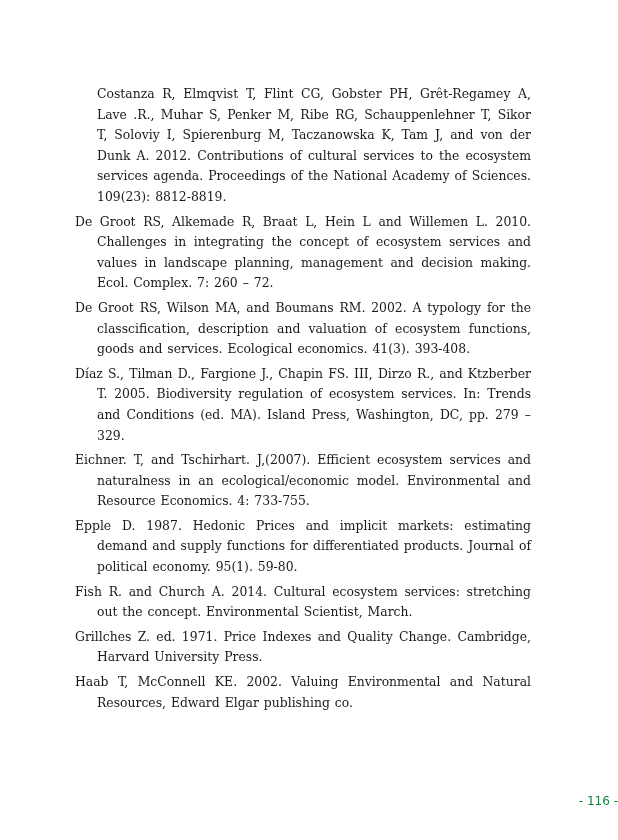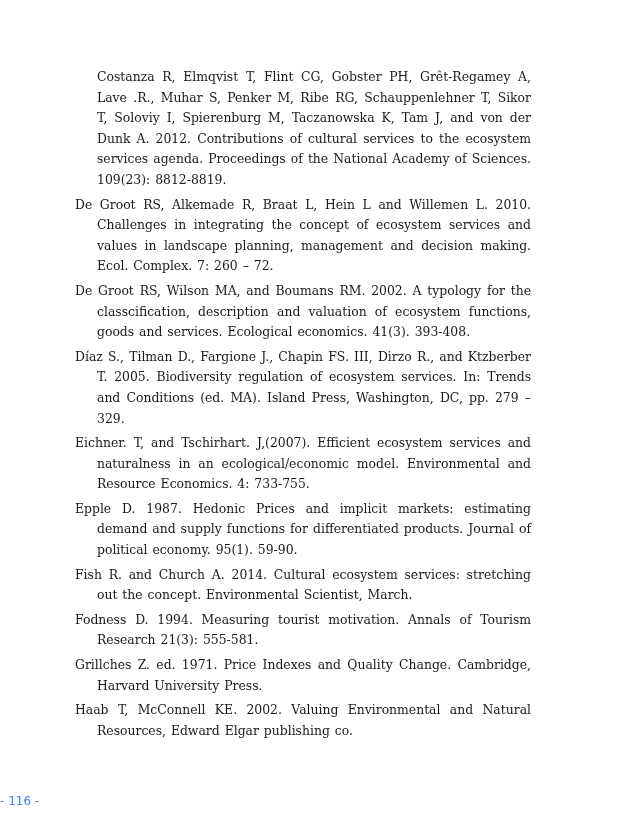--- a/index.html
+++ b/index.html
@@ -1,33 +1,32 @@
 <!DOCTYPE html>
 <html><head>
 <meta charset="utf-8">
 <style>
   html, body { margin: 0; padding: 0; background: #ffffff; }
   body { width: 618px; height: 840px; position: relative; overflow: hidden;
          font-family: "DejaVu Serif", "Liberation Serif", serif; color: #1a1a1a; }
-  .page { position: absolute; left: 75px; top: 67px; width: 456px; }
+  .page { position: absolute; left: 75px; top: 84px; width: 456px; }
   .ref { font-size: 12.4px; line-height: 20.6px; text-align: justify;
          padding-left: 22px; text-indent: -22px; margin: 0 0 4px 0; word-spacing: 1px; }
   .ref.cont { text-indent: 0; }
-  .footer { position: absolute; top: 794px; left: 0; width: 618px; text-align: left;
-            font-family: "DejaVu Sans", "Liberation Sans", sans-serif; font-size: 12px; color: #3b82f6; }
+  .footer { position: absolute; top: 794px; left: 0; width: 618px; text-align: right;
+            font-family: "DejaVu Sans", "Liberation Sans", sans-serif; font-size: 12px; color: #15803d; }
 </style>
 </head>
 <body>
 
 <div class="page">
   <p class="ref cont">Costanza R, Elmqvist T, Flint CG, Gobster PH, Grêt-Regamey A, Lave .R., Muhar S, Penker M, Ribe RG, Schauppenlehner T, Sikor T, Soloviy I, Spierenburg M, Taczanowska K, Tam J, and von der Dunk A. 2012. Contributions of cultural services to the ecosystem services agenda. Proceedings of the National Academy of Sciences. 109(23): 8812-8819.</p>
   <p class="ref">De Groot RS, Alkemade R, Braat L, Hein L and Willemen L. 2010. Challenges in integrating the concept of ecosystem services and values in landscape planning, management and decision making. Ecol. Complex. 7: 260 – 72.</p>
   <p class="ref">De Groot RS, Wilson MA, and Boumans RM. 2002. A typology for the classcification, description and valuation of ecosystem functions, goods and services. Ecological economics. 41(3). 393-408.</p>
   <p class="ref">Díaz S., Tilman D., Fargione J., Chapin FS. III, Dirzo R., and Ktzberber T. 2005. Biodiversity regulation of ecosystem services. In: Trends and Conditions (ed. MA). Island Press, Washington, DC, pp. 279 – 329.</p>
   <p class="ref">Eichner. T, and Tschirhart. J,(2007). Efficient ecosystem services and naturalness in an ecological/economic model. Environmental and Resource Economics. 4: 733-755.</p>
-  <p class="ref">Epple D. 1987. Hedonic Prices and implicit markets: estimating demand and supply functions for differentiated products. Journal of political economy. 95(1). 59-90.</p>
+  <p class="ref">Epple D. 1987. Hedonic Prices and implicit markets: estimating demand and supply functions for differentiated products. Journal of political economy. 95(1). 59-80.</p>
   <p class="ref">Fish R. and Church A. 2014. Cultural ecosystem services: stretching out the concept. Environmental Scientist, March.</p>
-  <p class="ref">Fodness D. 1994. Measuring tourist motivation. Annals of Tourism Research 21(3): 555-581.</p>
   <p class="ref">Grillches Z. ed. 1971. Price Indexes and Quality Change. Cambridge, Harvard University Press.</p>
   <p class="ref">Haab T, McConnell KE. 2002. Valuing Environmental and Natural Resources, Edward Elgar publishing co.</p>
 </div>
 
 <div class="footer">- 116 -</div>
 
 </body></html>

